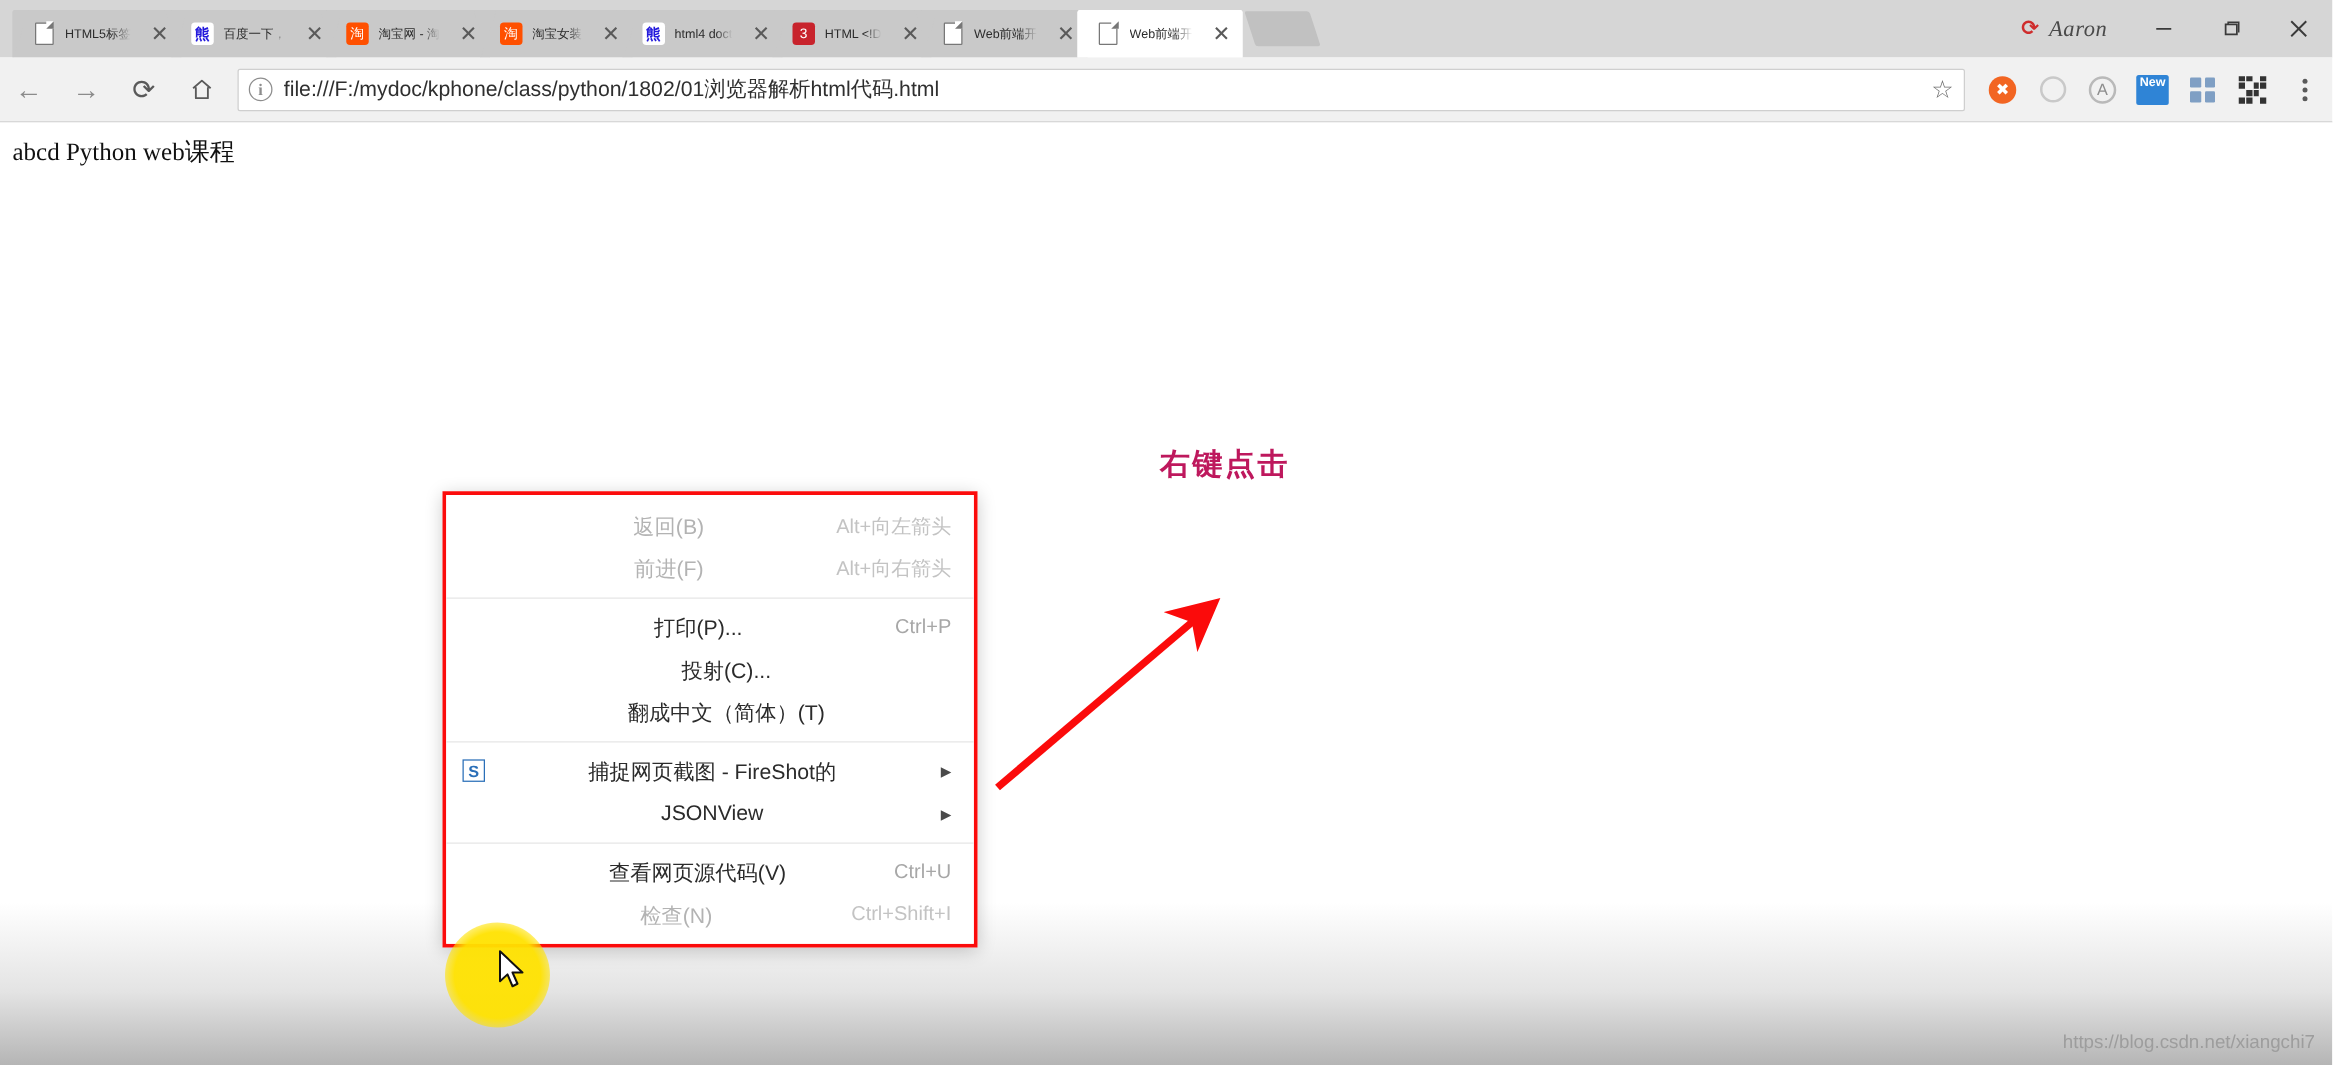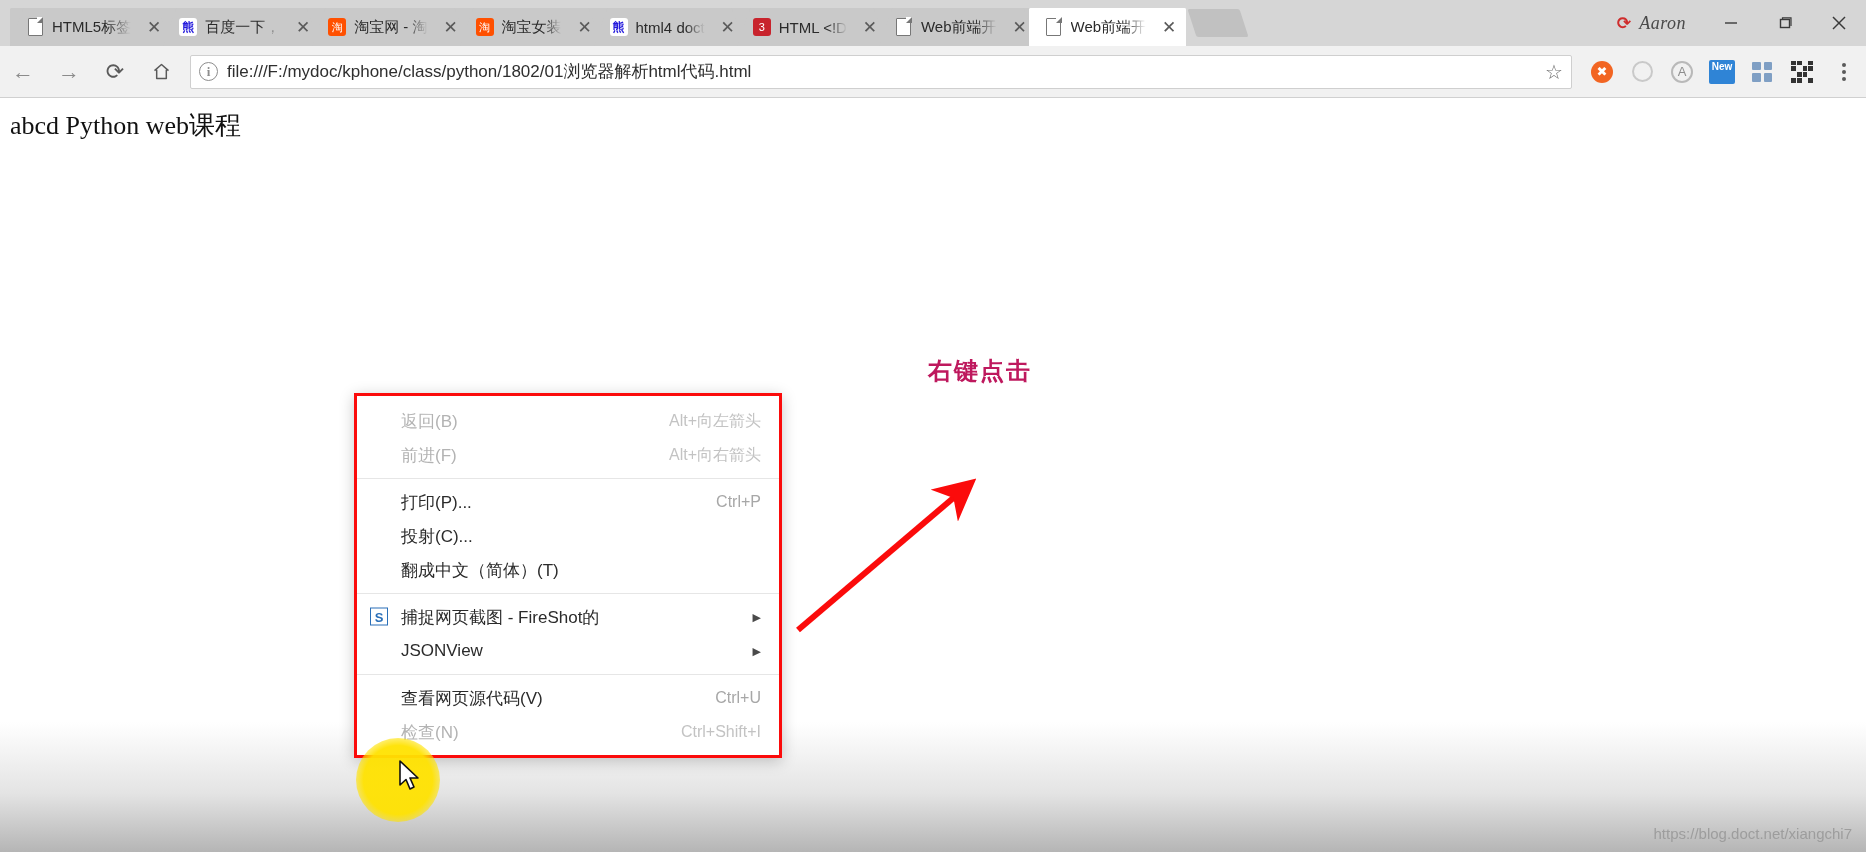--- a/index.html
+++ b/index.html
@@ -36,21 +36,21 @@
   .tab::before{ left:-7px; transform: skewX(-18deg); }
   .tab::after { right:-7px; transform: skewX(18deg); }
   .tab.active { background: #ffffff; z-index: 5; }
   .tab.active::before, .tab.active::after { background:#ffffff; }
   .tab .favicon {
     width: 18px; height: 18px; flex: 0 0 18px;
     display:flex; align-items:center; justify-content:center;
     margin-right: 8px; z-index: 2; position: relative;
   }
   .tab .tab-title {
-    font-size: 15px; color:#2b2b2b; white-space: nowrap;
+    font-size: 10px; color:#2b2b2b; white-space: nowrap;
     max-width: 96px; overflow: hidden; z-index:2; position:relative;
     -webkit-mask-image: linear-gradient(to right, #000 72%, transparent 100%);
     mask-image: linear-gradient(to right, #000 72%, transparent 100%);
   }
   .tab .tab-close {
     width: 26px; height: 26px; margin-left: 10px; z-index:2; position:relative;
     display:flex; align-items:center; justify-content:center;
     font-size: 17px; color:#5a5a5a; font-family:"Liberation Sans",sans-serif;
   }
 
@@ -159,39 +159,39 @@
   .ext-menu{ display:flex;flex-direction:column;gap:3px;align-items:center; }
   .ext-menu i{ width:4px;height:4px;border-radius:50%;background:#5a5a5a;display:block;}
 
   
   .page{
     position:absolute; left:0; top:98px; width:1866px; height:754px;
     background:#ffffff; overflow:hidden;
   }
   .page-text{
     position:absolute; left:10px; top:10px;
-    font-size:26px; color:#111; font-family:"Liberation Serif", serif;
+    font-size:20px; color:#111; font-family:"Liberation Serif", serif;
   }
   .page-fade{
     position:absolute; left:0; bottom:0; width:1866px; height:130px;
     background: linear-gradient(to bottom, rgba(255,255,255,0) 0%, rgba(205,205,205,.55) 55%, rgba(168,168,168,.85) 100%);
   }
   .watermark{
     position:absolute; right:14px; bottom:10px;
     font-size:15px; color:#9d9d9d; font-family:"Liberation Sans",sans-serif;
   }
 
   
   .ctxwrap{
     position:absolute; left:354px; top:393px; width:428px;
     border:3px solid #fb0b0b;
     background:#ffffff;
     box-shadow: 0 3px 14px rgba(0,0,0,.22);
   }
-  .ctxmenu{ padding:8px 0 6px 0; background:#fff; }
+  .ctxmenu{ padding:8px 0 6px 0; background:#fff;text-align:center; }
   .mi{
     position:relative; display:flex; align-items:center;
     height:34px; padding:0 18px 0 44px; font-size:17px; color:#2b2b2b;
     font-family:"Liberation Sans","DejaVu Sans",sans-serif;
   }
   .mi.dim{ color:#b3b3b3; }
   .mi .mi-label{ flex:1 1 auto; white-space:nowrap; }
   .mi .mi-accel{ color:#a7a7a7; font-size:16px; white-space:nowrap; }
   .mi .mi-accel.dim2{ color:#c3c3c3; }
   .mi .mi-ic{
@@ -398,21 +398,21 @@
     <svg class="anno-arrow" width="200" height="160" viewBox="0 0 200 160">
       <defs>
         <marker id="ah" markerWidth="7" markerHeight="7" refX="3" refY="3.5" orient="auto">
           <path d="M0,0 L7,3.5 L0,7 L2,3.5 z" fill="#fb0b0b"></path>
         </marker>
       </defs>
       <line x1="8" y1="152" x2="168" y2="16" stroke="#fb0b0b" stroke-width="6" marker-end="url(#ah)"></line>
     </svg>
 
     <div class="page-fade"></div>
-    <div class="watermark">https://blog.doct.net/xiangchi7</div>
+    <div class="watermark">https://blog.csdn.net/xiangchi7</div>
   </div>
 
   <div class="anno-text">右键点击</div>
 
   <div class="ctxwrap">
     <div class="ctxmenu" id="ctx-host">
         <div class="mi dim">
           <span class="mi-label">返回(B)</span>
           <span class="mi-accel dim2">Alt+向左箭头</span>
         </div>

